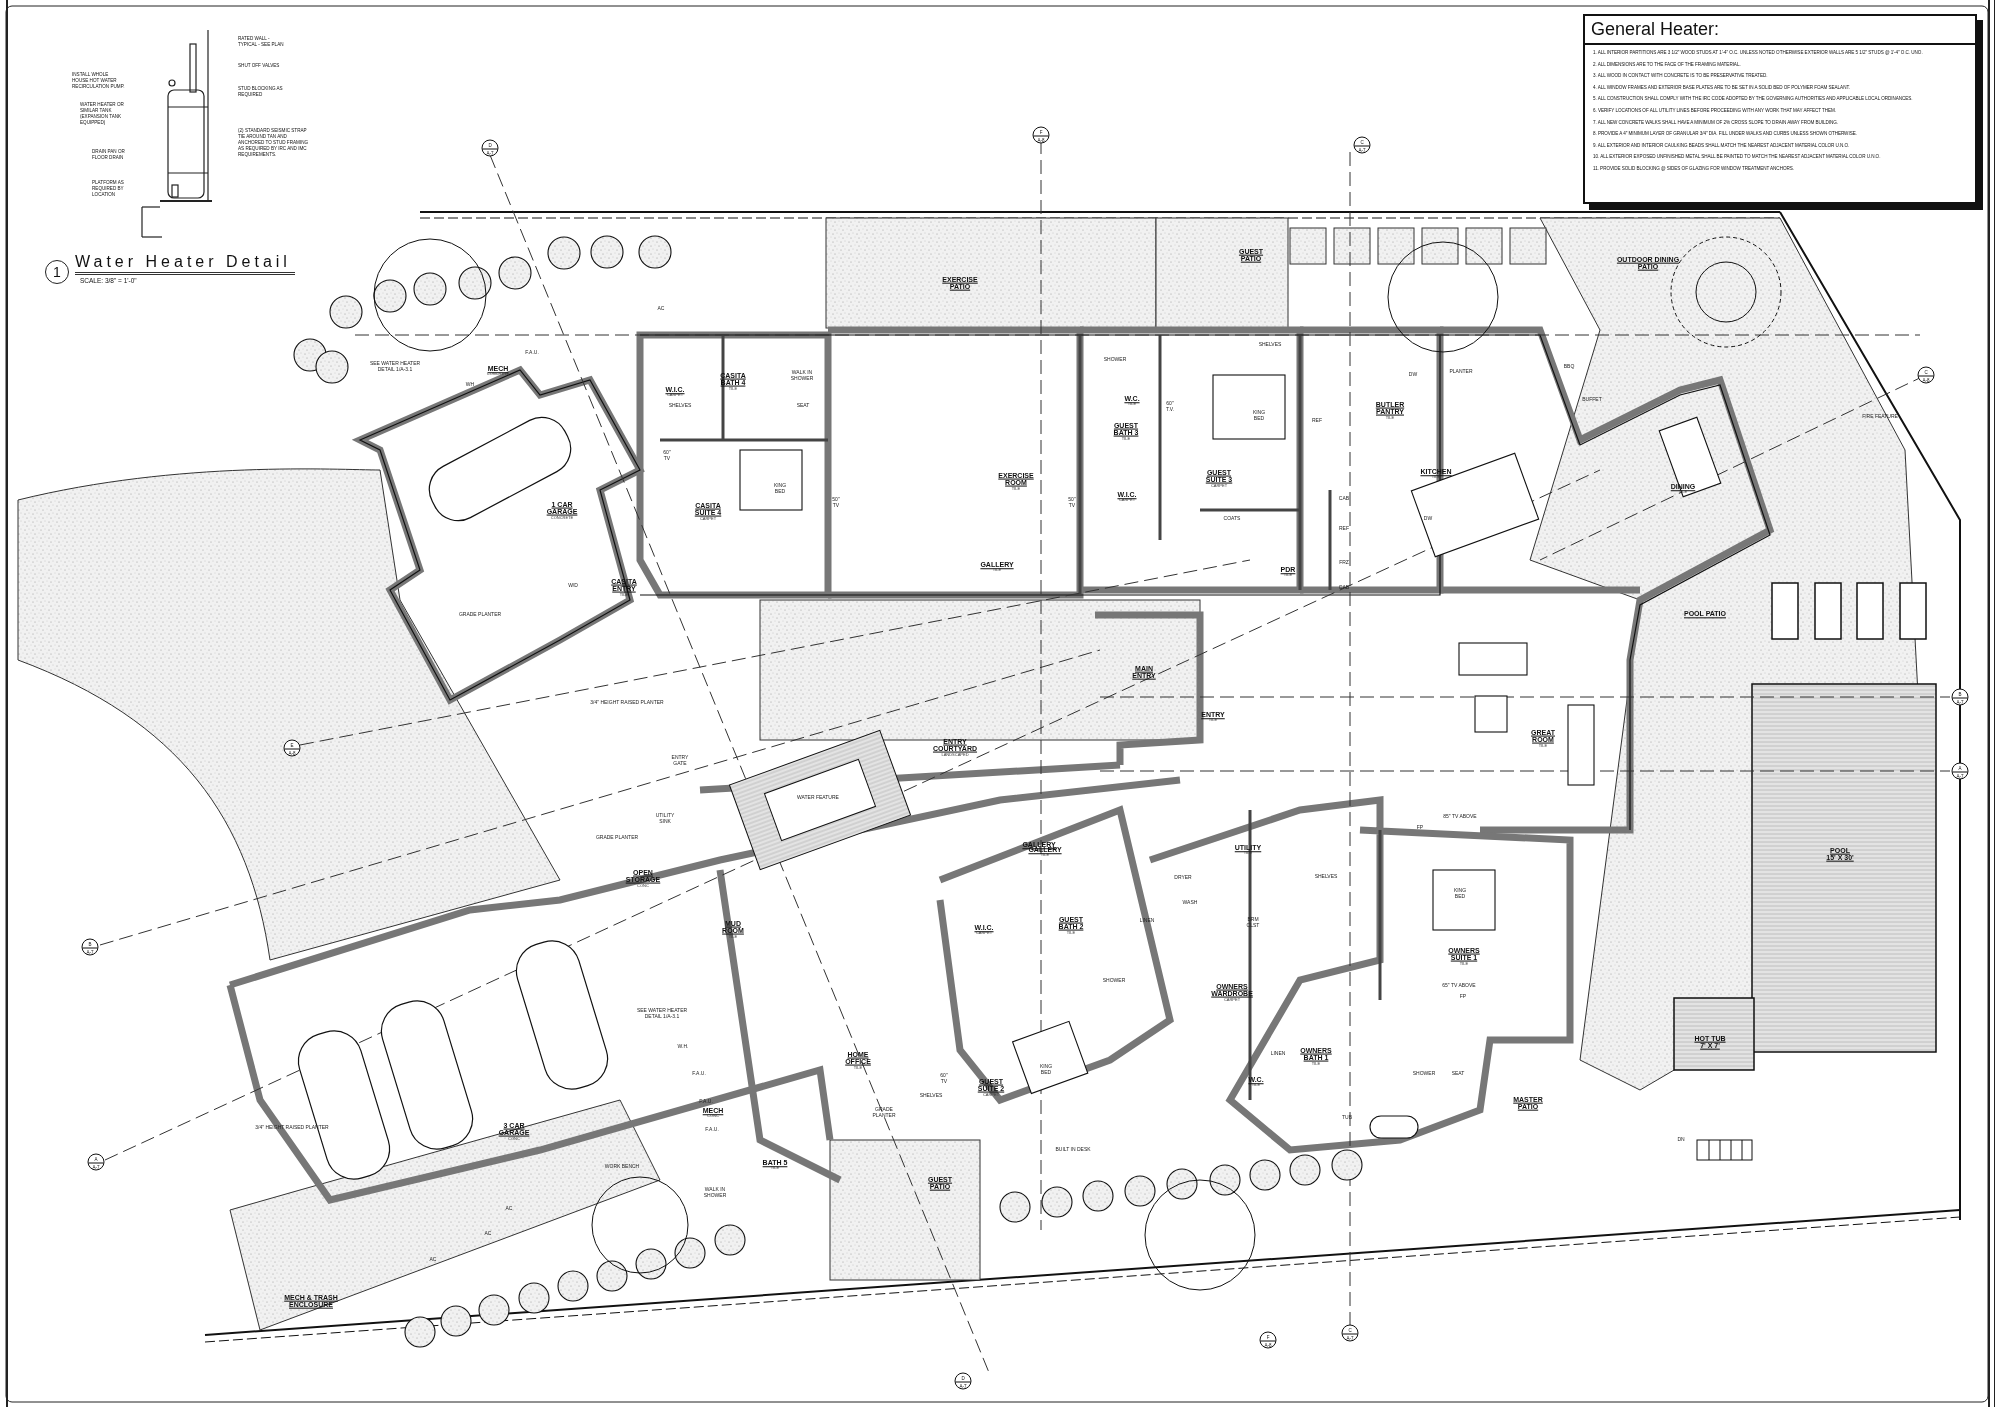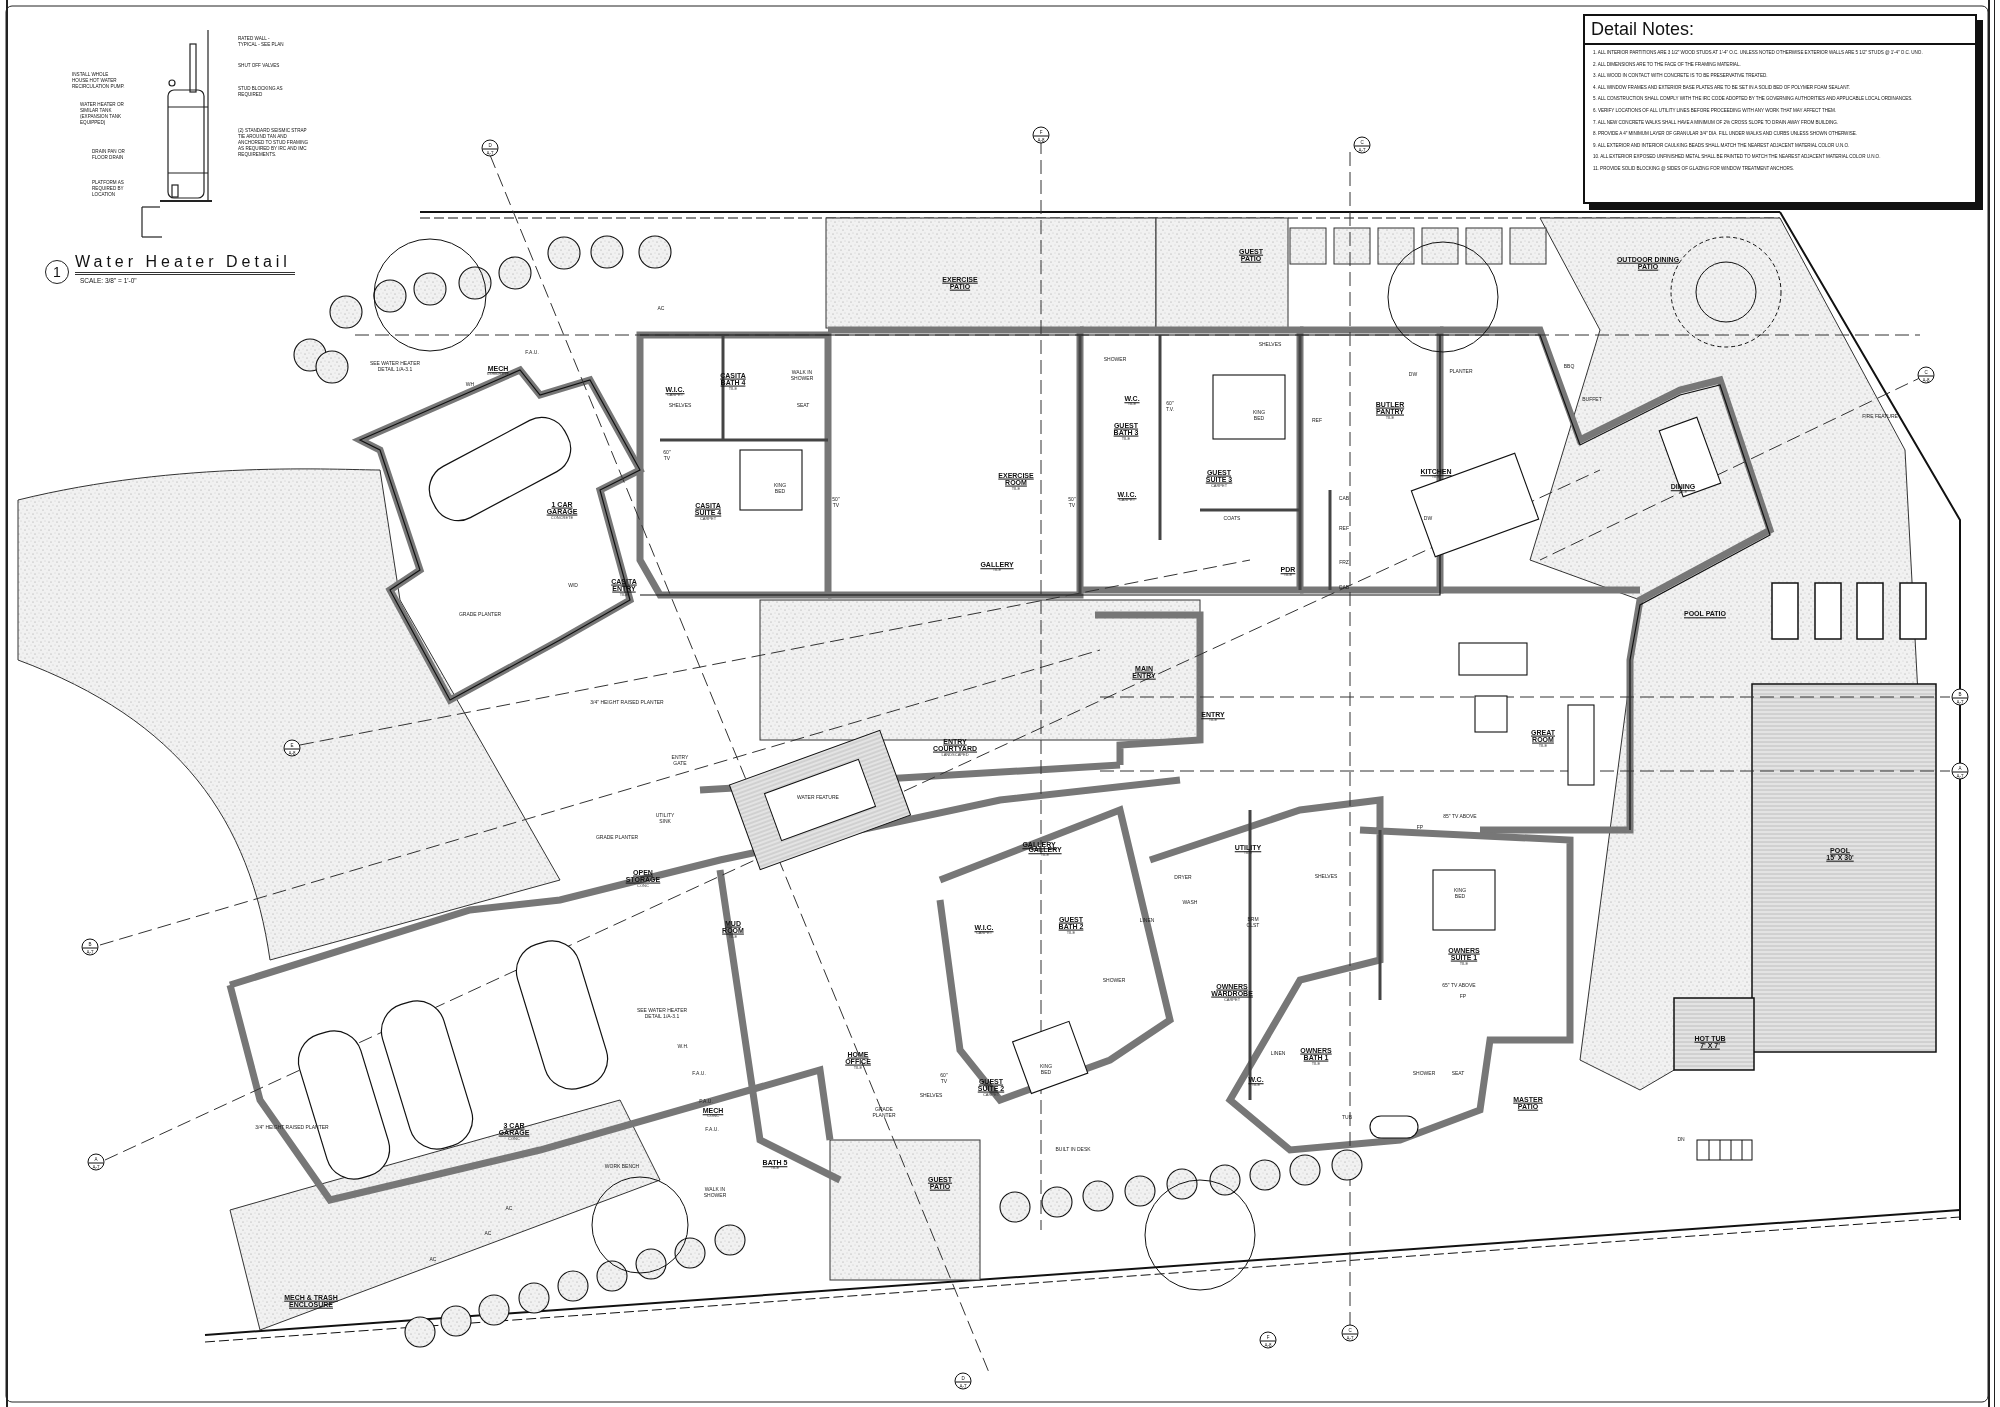--- a/index.html
+++ b/index.html
@@ -209,21 +209,21 @@
     <rect x="1568" y="705" width="26" height="80"></rect>
     <rect x="1475" y="696" width="32" height="36"></rect>
     <rect x="1670" y="422" width="40" height="70" transform="rotate(-20 1690 457)"></rect>
     <rect x="1420" y="470" width="110" height="70" transform="rotate(-20 1475 505)"></rect>
     <rect x="1370" y="1116" width="48" height="22" rx="11"></rect>
     <rect x="1020" y="1030" width="60" height="55" transform="rotate(-20 1050 1057)"></rect>
   </g>
 </svg>
 
 <div class="notes">
-  <div class="notes-title">Detail Notes:</div>
+  <div class="notes-title">General Heater:</div>
   <ol>
     <li>1.  ALL INTERIOR PARTITIONS ARE 3 1/2" WOOD STUDS AT 1'-4" O.C. UNLESS NOTED OTHERWISE EXTERIOR WALLS ARE 5 1/2" STUDS @ 1'-4" O.C. UNO.</li>
     <li>2.  ALL DIMENSIONS ARE TO THE FACE OF THE FRAMING MATERIAL.</li>
     <li>3.  ALL WOOD IN CONTACT WITH CONCRETE IS TO BE PRESERVATIVE TREATED.</li>
     <li>4.  ALL WINDOW FRAMES AND EXTERIOR BASE PLATES ARE TO BE SET IN A SOLID BED OF POLYMER FOAM SEALANT.</li>
     <li>5.  ALL CONSTRUCTION SHALL COMPLY WITH THE IRC CODE ADOPTED BY THE GOVERNING AUTHORITIES AND APPLICABLE LOCAL ORDINANCES.</li>
     <li>6.  VERIFY LOCATIONS OF ALL UTILITY LINES BEFORE PROCEEDING WITH ANY WORK THAT MAY AFFECT THEM.</li>
     <li>7.  ALL NEW CONCRETE WALKS SHALL HAVE A MINIMUM OF 2% CROSS SLOPE TO DRAIN AWAY FROM BUILDING.</li>
     <li>8.  PROVIDE A 4" MINIMUM LAYER OF GRANULAR 3/4" DIA. FILL UNDER WALKS AND CURBS UNLESS SHOWN OTHERWISE.</li>
     <li>9.  ALL EXTERIOR AND INTERIOR CAULKING BEADS SHALL MATCH THE NEAREST ADJACENT MATERIAL COLOR U.N.O.</li>

